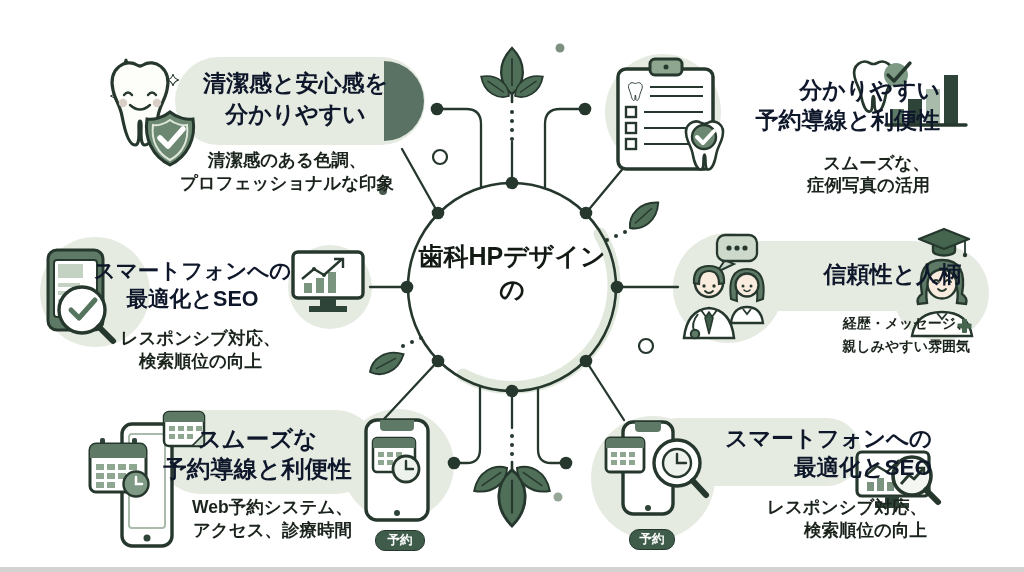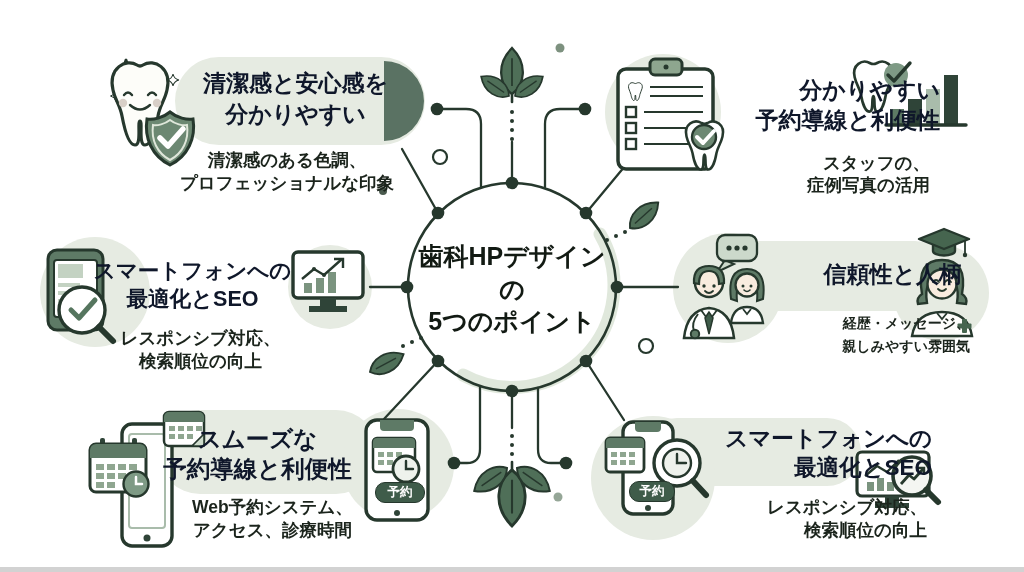--- a/index.html
+++ b/index.html
@@ -9,21 +9,21 @@
   .node{position:absolute;z-index:3;}
   .abs{position:absolute;}
   .title{font-weight:800;color:#0f172a;letter-spacing:0;}
   .title div{white-space:nowrap;}
   .desc{font-weight:700;color:#1b241c;}
   .desc div{white-space:nowrap;}
   .t-center{text-align:center;}
   .t-left{text-align:right;}
   .badge{position:absolute;z-index:5;background:#3f5c4a;color:#ffffff;border:1.5px solid #26382d;
          border-radius:10px;font-size:12.5px;font-weight:700;display:flex;align-items:center;
-         justify-content:center;line-height:1;}
+         justify-content:center;line-height:1;margin-top:48px;}
   .center-text{position:absolute;z-index:4;text-align:center;font-weight:800;}
   #footer-bar{position:absolute;left:0;bottom:0;width:1024px;height:5px;background:#d2d2d2;z-index:6;}
 </style>
 </head>
 <body>
 
 <div id="canvas">
 
   <svg id="decor" width="1024" height="572" viewBox="0 0 1024 572">
     <defs>
@@ -327,41 +327,40 @@
       <circle cx="57" cy="28" r="19" fill="#f4f6f2" stroke="#26382d" stroke-width="3.6"></circle>
       <path d="M46,36 L54,27 L59,31 L69,20" stroke="#26382d" stroke-width="2.8" fill="none" stroke-linejoin="round"></path>
       <path d="M62,20 h7 v7" stroke="#26382d" stroke-width="2.4" fill="none"></path>
       <path d="M71,42 L83,54" stroke="#26382d" stroke-width="6" stroke-linecap="round"></path>
       <path d="M30,48 h14 v7 h10 v5 H20 v-5 h10 z" fill="#2f4438"></path>
     </g>
   </svg>
 
   <div class="center-text" style="left:407px;top:240px;width:210px;font-size:25px;line-height:32.5px;">
     <div>歯科HPデザインの</div>
-    <div>5つのポイント</div>
   </div>
 
   <div class="node">
     <div class="abs title t-center" style="left:183px;top:68px;width:225px;font-size:23px;line-height:31px;">
       <div>清潔感と安心感を</div>
       <div>分かりやすい</div>
     </div>
     <div class="abs desc t-center" style="left:137px;top:149px;width:300px;font-size:17.5px;line-height:23px;">
       <div>清潔感のある色調、</div>
       <div>プロフェッショナルな印象</div>
     </div>
   </div>
 
   <div class="node">
     <div class="abs title t-left" style="left:700px;top:75px;width:240px;font-size:23px;line-height:30px;">
       <div>分かりやすい</div>
       <div>予約導線と利便性</div>
     </div>
     <div class="abs desc t-left" style="left:700px;top:152px;width:230px;font-size:17.5px;line-height:22px;">
-      <div>スタッフの、</div>
+      <div>スムーズな、</div>
       <div>症例写真の活用</div>
     </div>
   </div>
 
   <div class="node">
     <div class="abs title t-center" style="left:85px;top:257px;width:215px;font-size:21.5px;line-height:28px;">
       <div>スマートフォンへの</div>
       <div>最適化とSEO</div>
     </div>
     <div class="abs desc t-center" style="left:98px;top:327px;width:205px;font-size:17.5px;line-height:23px;">

